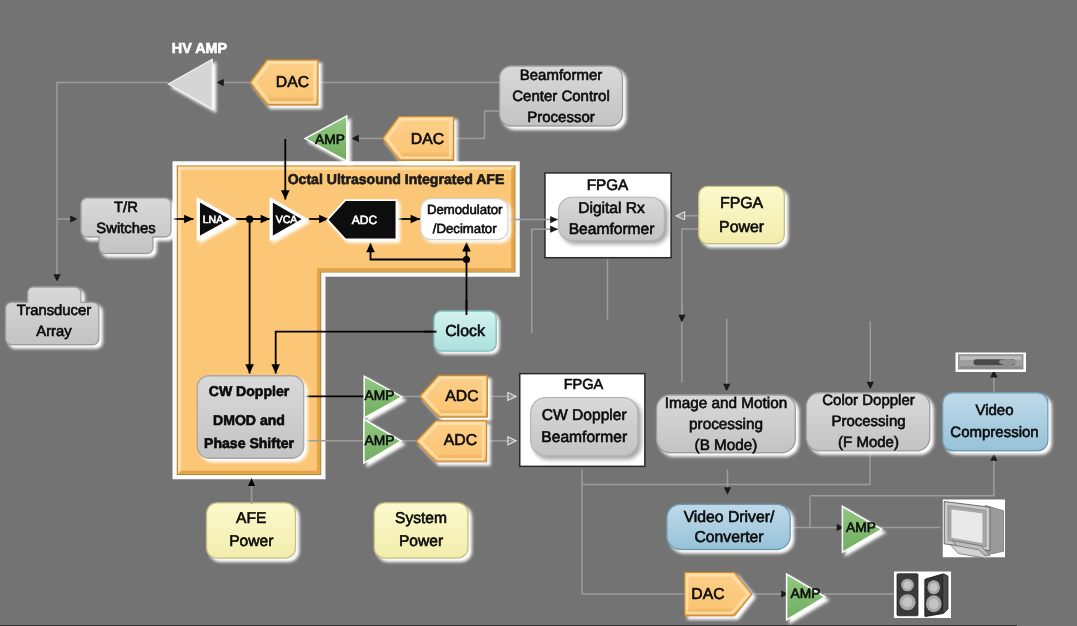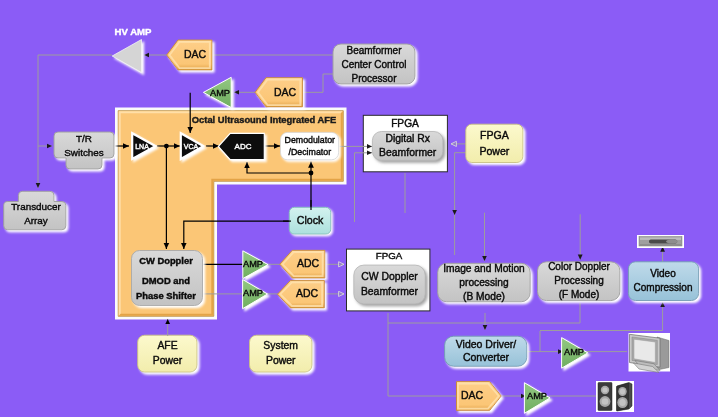--- a/index.html
+++ b/index.html
@@ -1,17 +1,17 @@
 <!DOCTYPE html>
 <html><head>
 <meta charset="utf-8">
 <title>Ultrasound System Block Diagram</title>
 <style>
   html,body{margin:0;padding:0;background:#000;}
-  #stage{position:relative;width:718px;height:417px;background:#8b5cf6;overflow:hidden;
+  #stage{position:relative;width:718px;height:417px;background:#737373;overflow:hidden;
          font-family:"Liberation Sans",sans-serif;}
   #art{position:absolute;left:0;top:0;width:718px;height:417px;display:block;}
   .wire{fill:none;stroke:#9d9d9d;stroke-width:1.0;}
   .wireb{fill:none;stroke:#000;stroke-width:1.2;}
   .txt{dominant-baseline:middle;text-anchor:middle;font-family:"Liberation Sans",sans-serif;paint-order:stroke;stroke-width:0.4px;}
 </style>
 </head>
 <body>
 
 <div id="stage">

